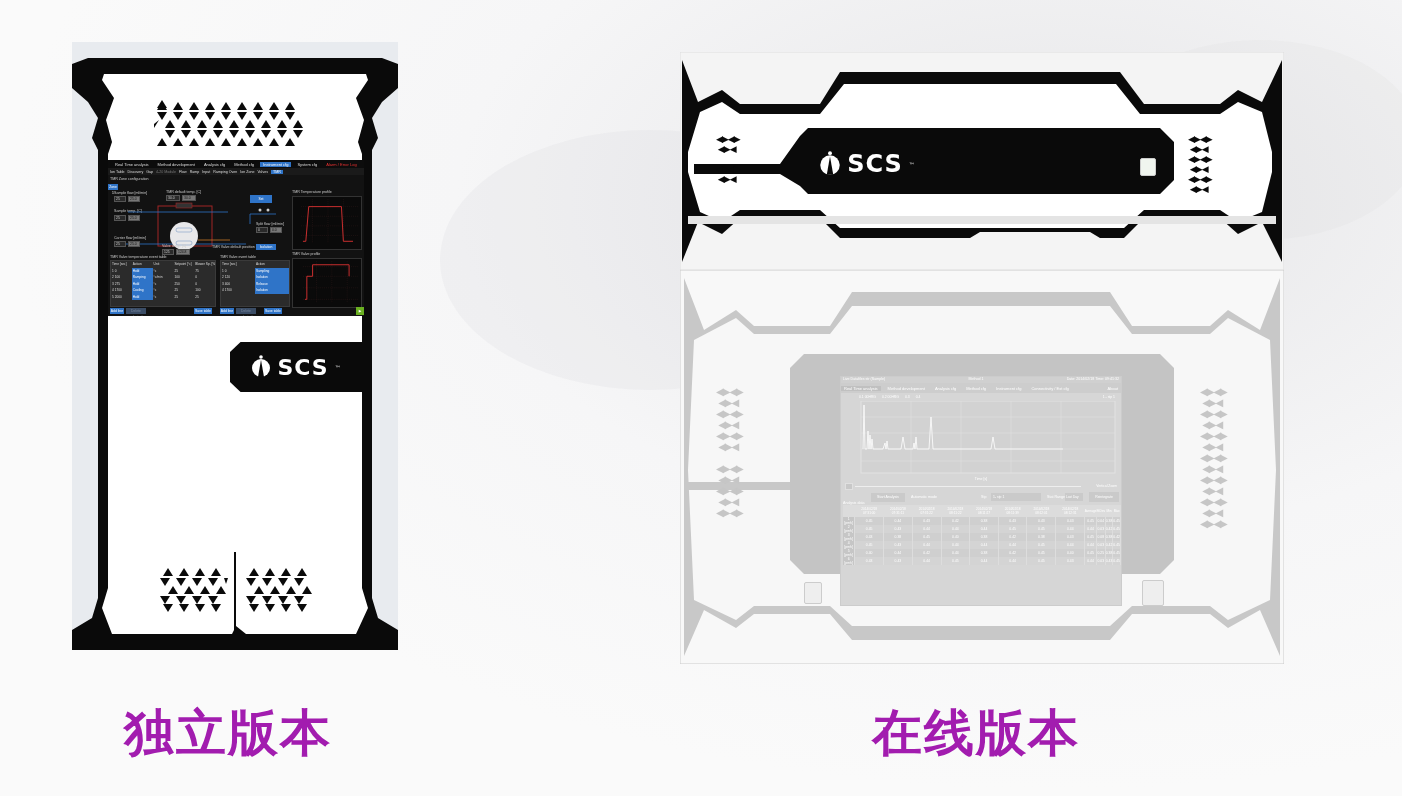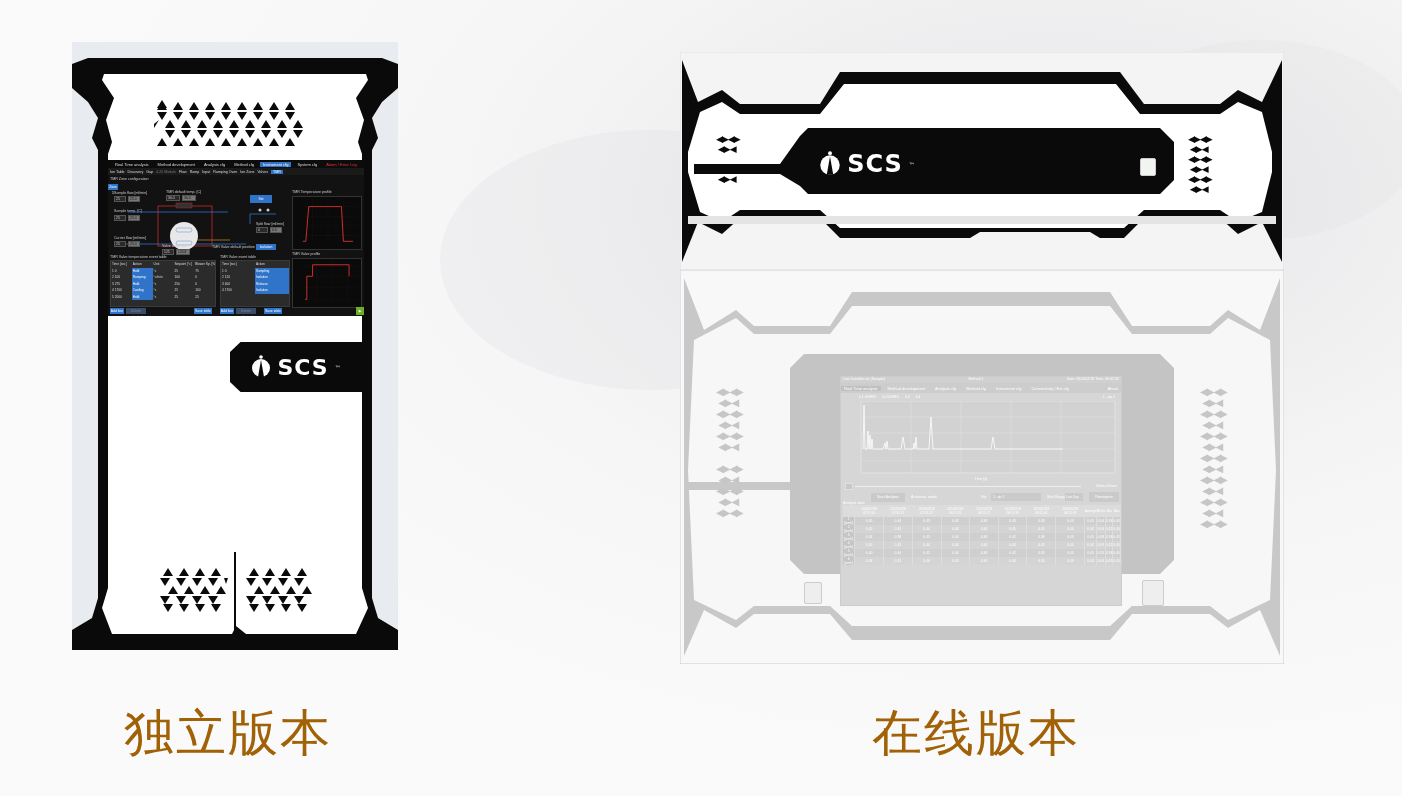--- a/index.html
+++ b/index.html
@@ -1,19 +1,19 @@
 <!DOCTYPE html>
 <html><head>
 <meta charset="utf-8">
 <style>
 *{box-sizing:border-box;margin:0;padding:0}
 body{width:1402px;height:796px;overflow:hidden;font-family:"DejaVu Sans",sans-serif;background:#f3f3f4;position:relative}
 .bg{position:absolute;inset:0;background:radial-gradient(ellipse at 75% 25%,#e6e6e8 0%,#f6f6f7 40%,#fafafa 70%),#f7f7f8}
 .bg-shape{position:absolute;border-radius:50%;background:rgba(210,210,214,.35)}
-.label{position:absolute;font-size:50px;font-weight:normal;color:#a16207;letter-spacing:2px}
+.label{position:absolute;font-size:50px;font-weight:bold;color:#a21caf;letter-spacing:2px}
 
 #sa{position:absolute;left:72px;top:42px;width:326px;height:608px;background:#e8ebef}
 #sa .body{position:absolute;left:0;top:16px;width:326px;height:592px}
 .screen{position:absolute;background:#121212;overflow:hidden;font-family:"Liberation Sans",sans-serif;color:#ddd}
 .menu{display:flex;background:#0c0c0c;height:8px;font-size:4px;align-items:center;gap:3px;padding-left:4px;white-space:nowrap}
 .menu span{padding:0 3px}
 .menu .act{background:#2f74c8;color:#fff}
 .menu .red{color:#e33}
 .sub{display:flex;height:7px;font-size:3.6px;gap:3px;padding-left:2px;align-items:center;background:#1a1a1a;white-space:nowrap}
 .sub .act{background:#2f74c8;color:#fff;padding:0 2px}

